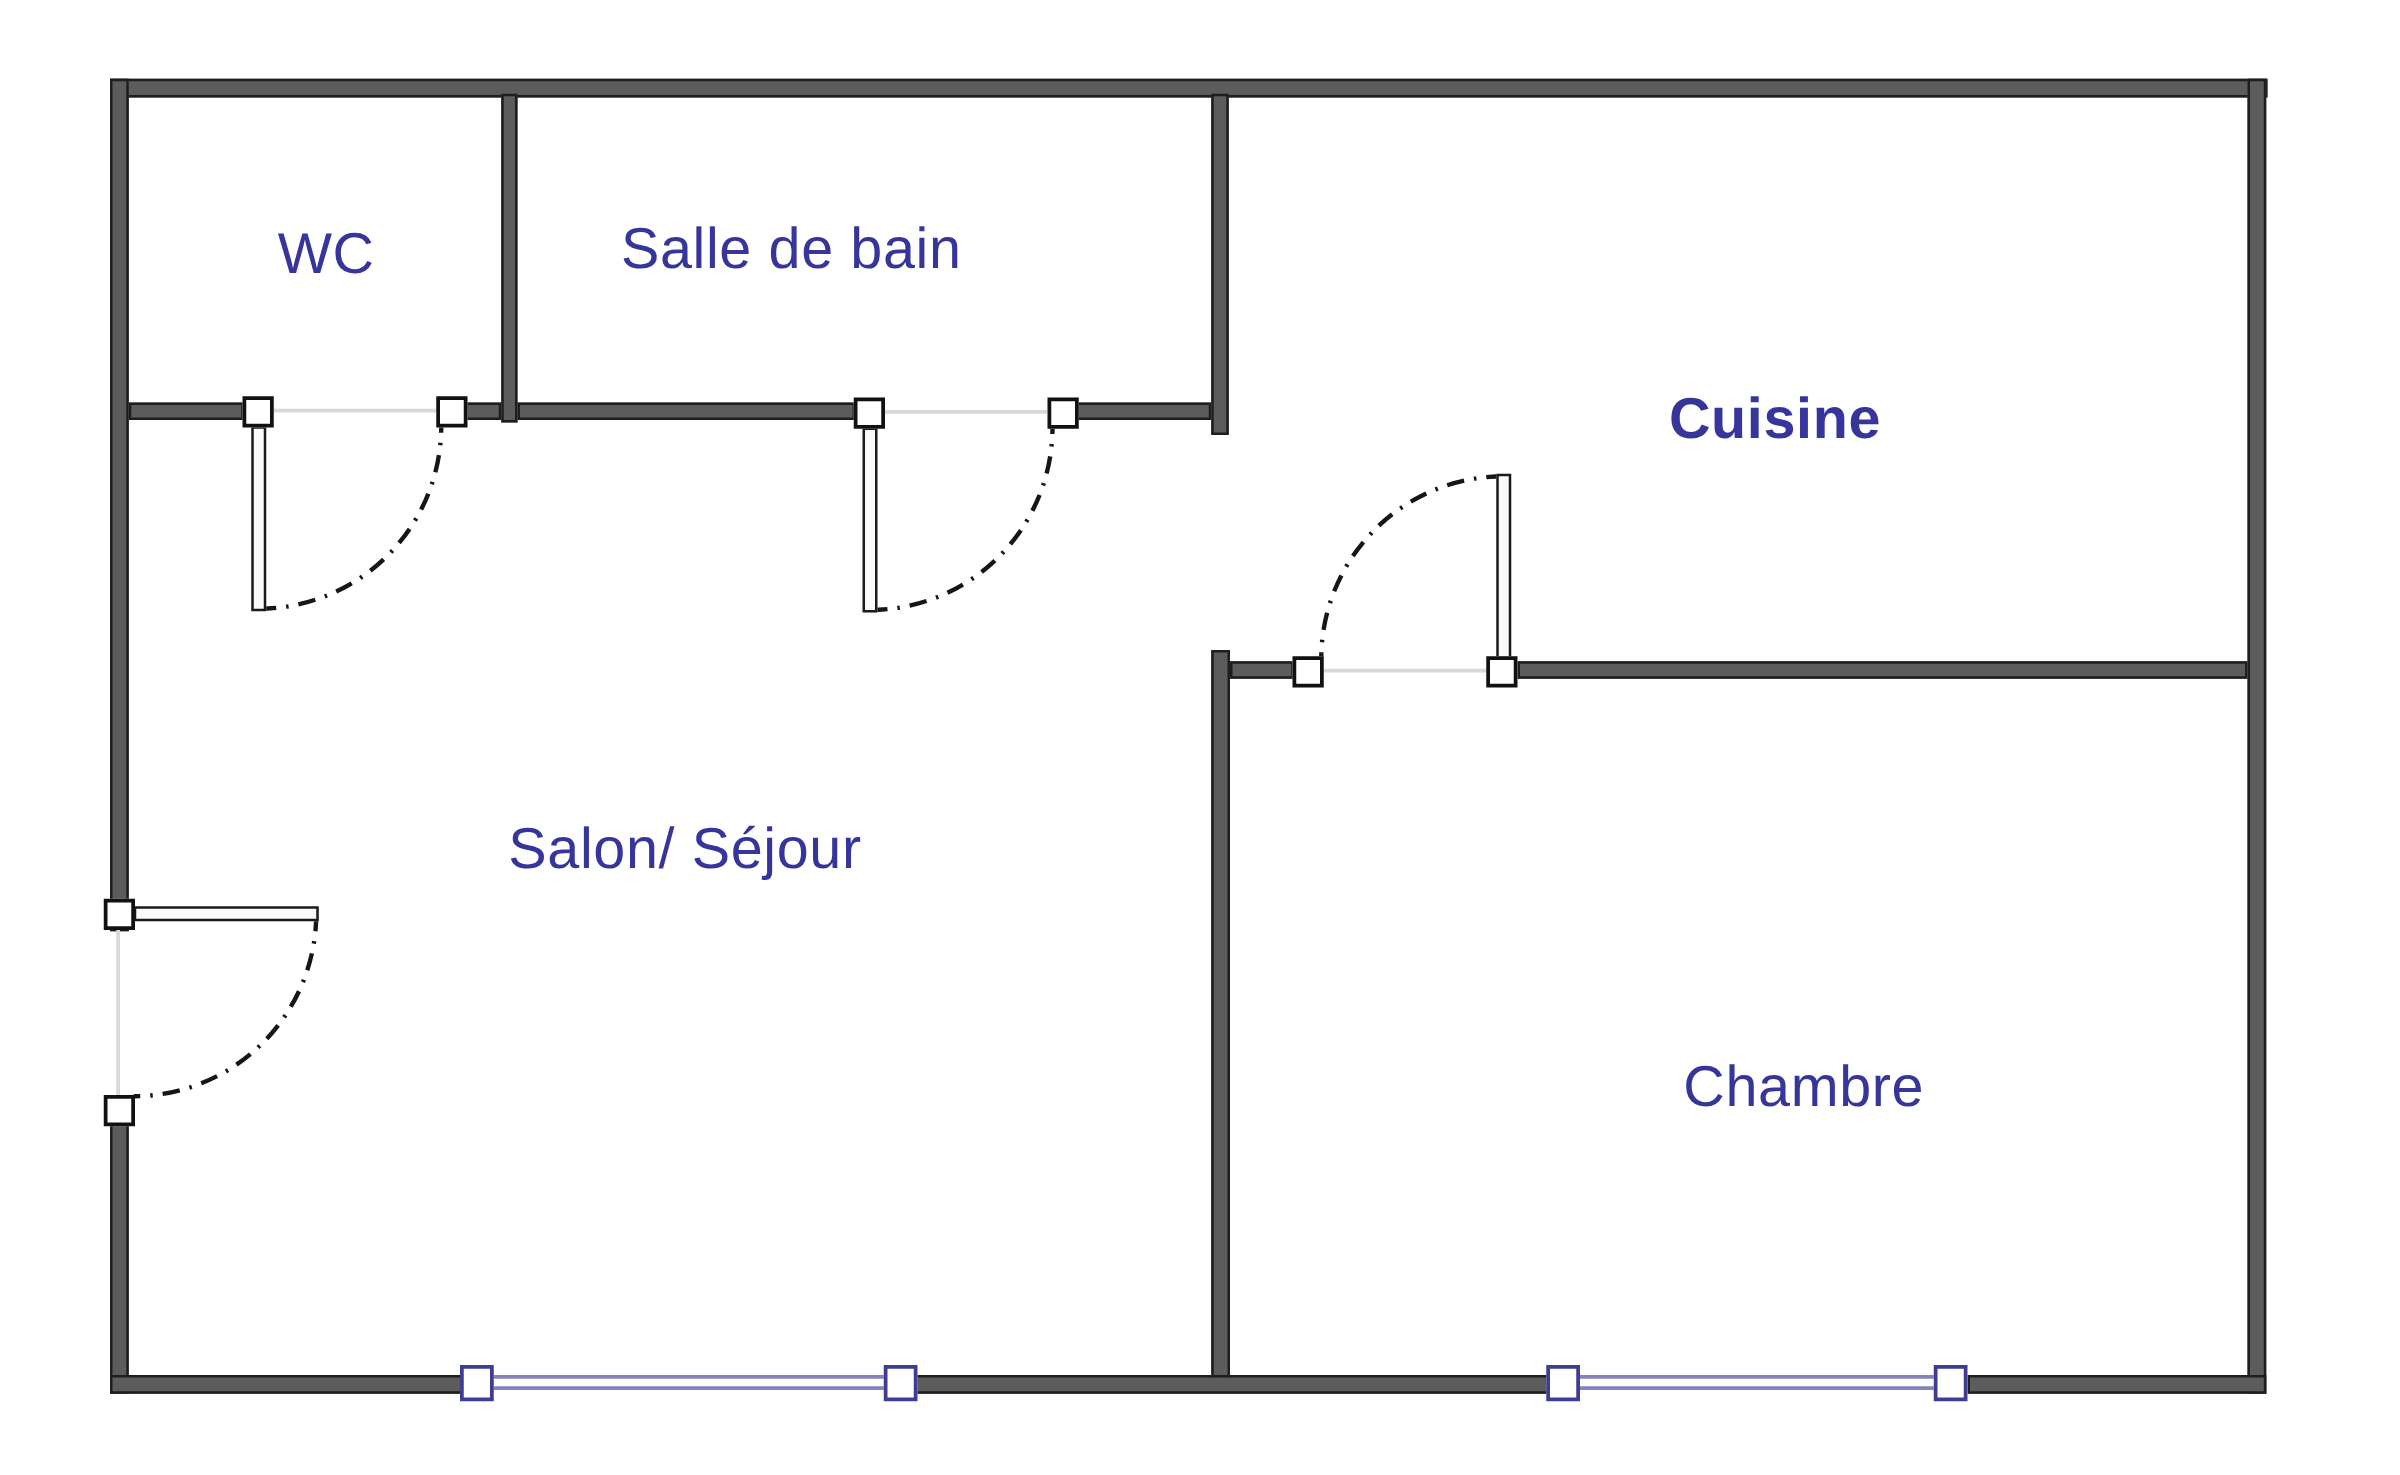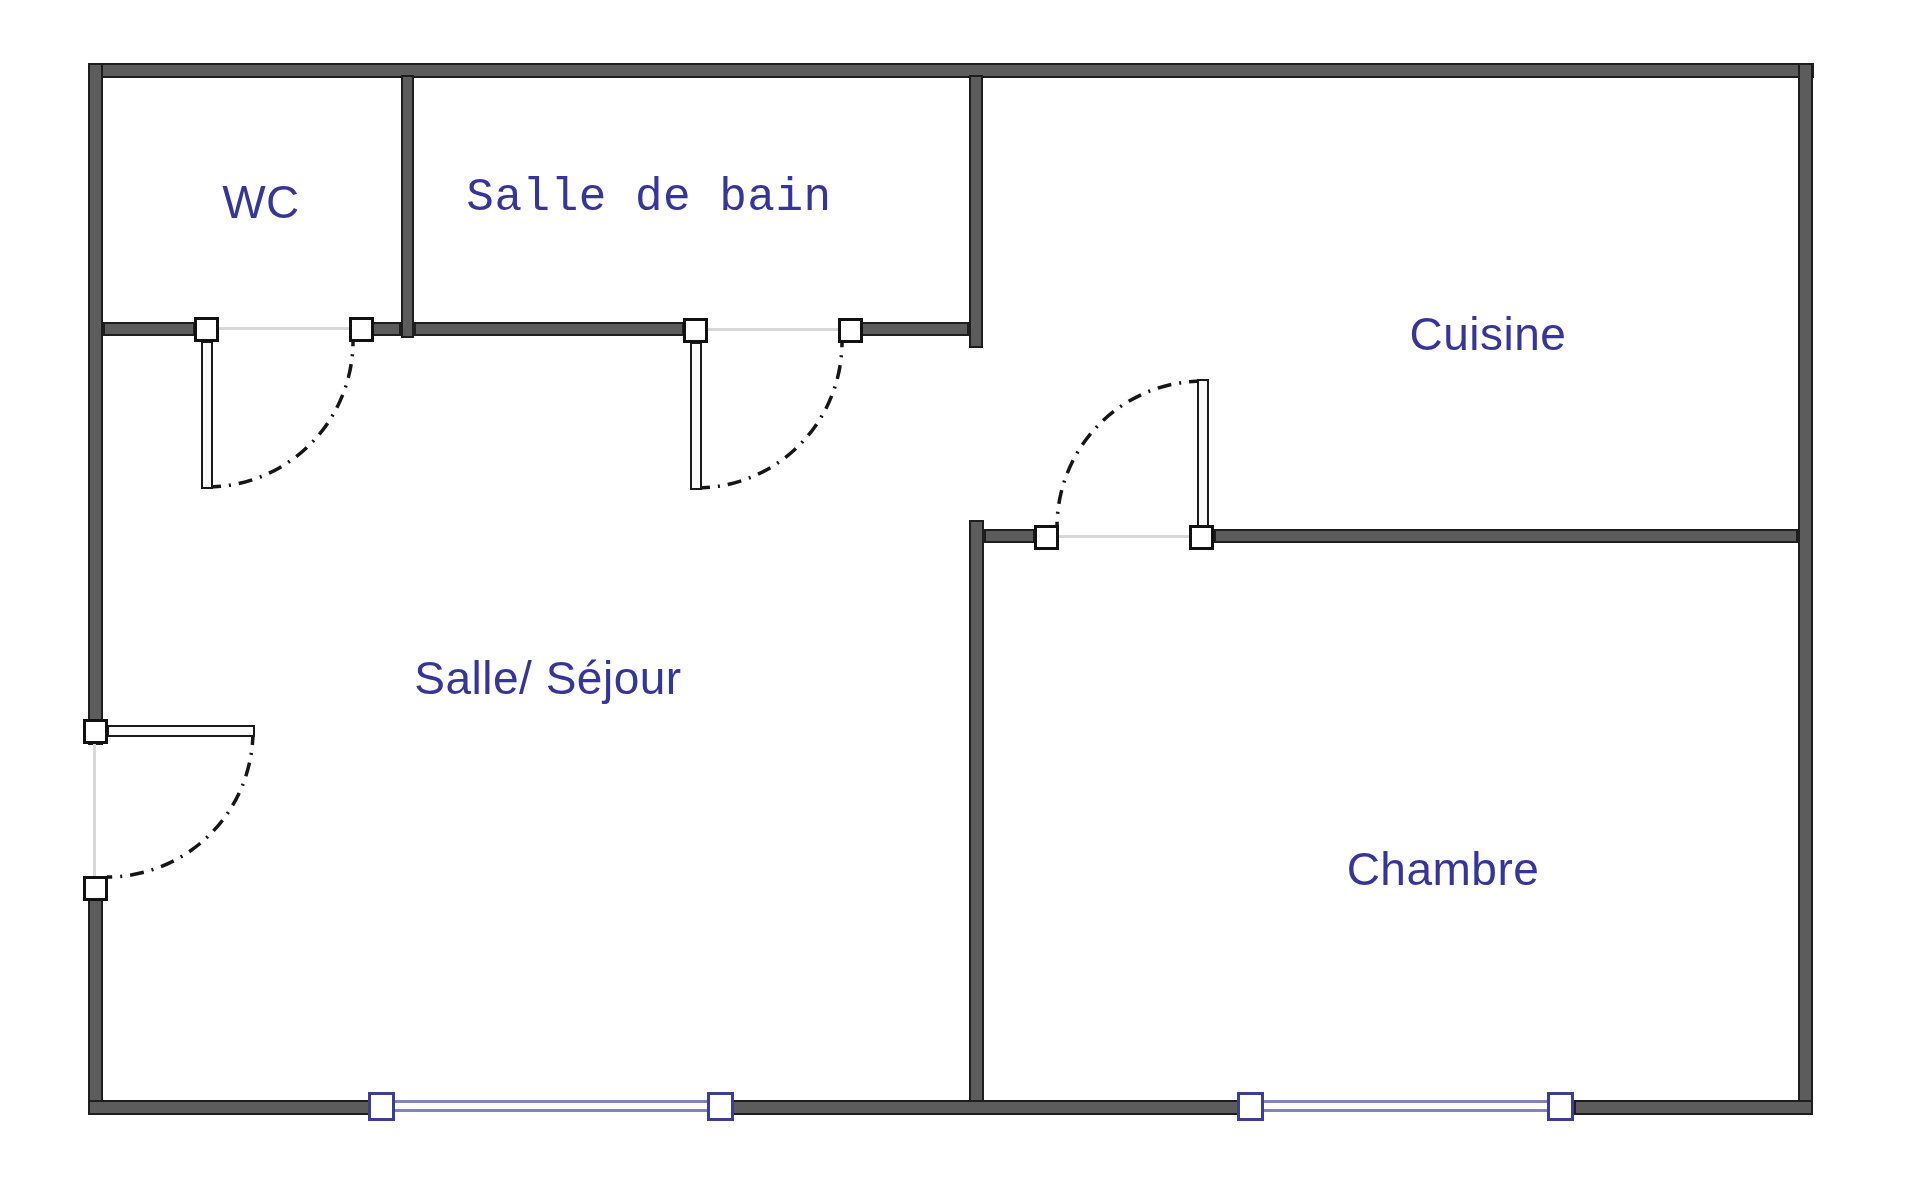--- a/index.html
+++ b/index.html
@@ -124,18 +124,18 @@
   <div class="jamb" style="left:83px; top:876px;"></div>
 
   <div class="glazing" style="left:394px; top:1100px; width:315px;"></div>
   <div class="glazing" style="left:1264px; top:1100px; width:285px;"></div>
   <div class="wframe" style="left:368px; top:1092px;"></div>
   <div class="wframe" style="left:707px; top:1092px;"></div>
   <div class="wframe" style="left:1237px; top:1092px;"></div>
   <div class="wframe" style="left:1547px; top:1092px;"></div>
 
   <span class="room-label" style="left:261px; top:202px;">WC</span>
-  <span class="room-label" style="left:649px; top:198px;font-family:Liberation Mono, monospace;">Salle de bain</span>
-  <span class="room-label" style="left:1488px; top:334px;">Cuisine</span>
-  <span class="room-label" style="left:548px; top:678px;">Salle/ Séjour</span>
+  <span class="room-label" style="left:633px; top:198px;">Salle de bain</span>
+  <span class="room-label" style="left:1420px; top:334px;font-weight:bold;">Cuisine</span>
+  <span class="room-label" style="left:548px; top:678px;">Salon/ Séjour</span>
   <span class="room-label" style="left:1400px; top:869px;margin-left:43px;">Chambre</span>
 
 </div>
 
 </body></html>

